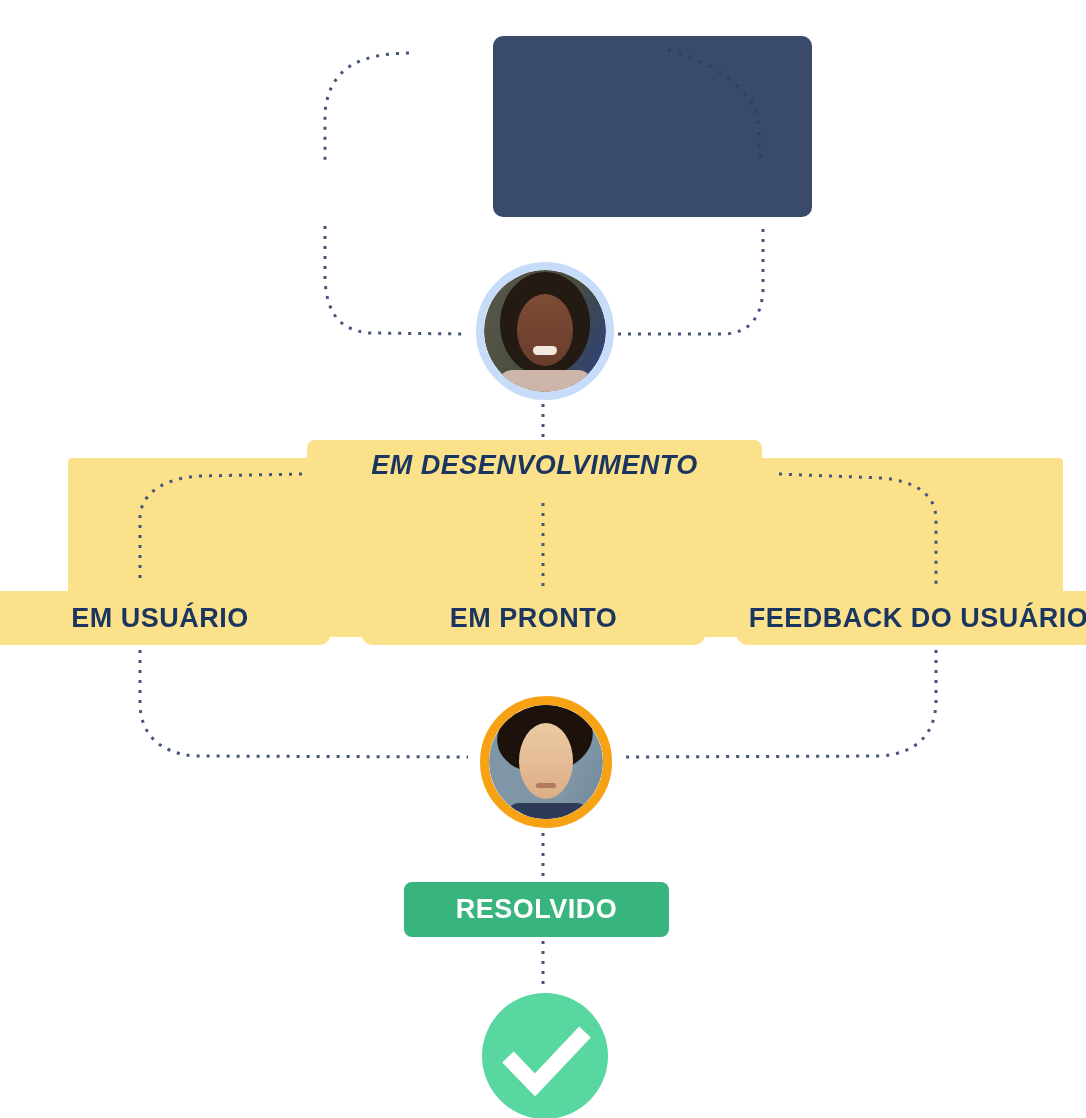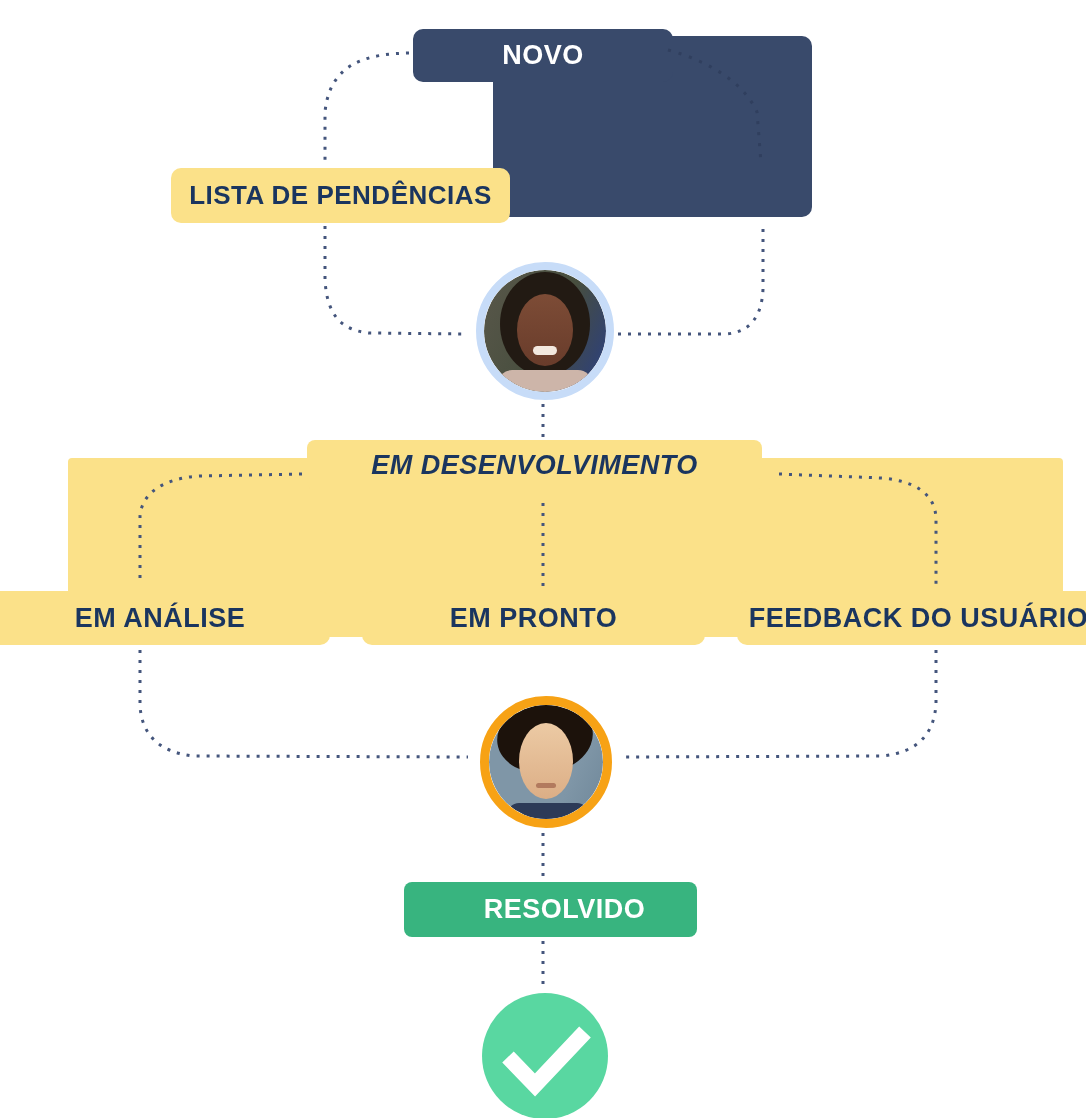--- a/index.html
+++ b/index.html
@@ -20,21 +20,21 @@
   #blob-rect{position:absolute;left:493px;top:36px;width:319px;height:181px;border-radius:10px;background:#394a6b;}
   #novo{left:413px;top:29px;width:260px;height:53px;border-radius:10px;z-index:2;}
   #pronto{left:620px;top:170px;width:263px;height:53px;border-radius:10px;z-index:2;}
   
   #lista{left:171px;top:168px;width:339px;height:55px;border-radius:10px;z-index:3;}
   #yellow-rect{position:absolute;left:68px;top:458px;width:995px;height:179px;border-radius:4px;background:#fbe189;}
   #emdes{left:307px;top:440px;width:455px;height:50px;border-radius:8px;z-index:2;font-style:italic;}
   #emanalise{left:-10px;top:591px;width:340px;height:54px;border-radius:10px;z-index:3;}
   #emtestes{left:362px;top:591px;width:343px;height:54px;border-radius:10px;z-index:3;}
   #feedback{left:737px;top:591px;width:363px;height:54px;border-radius:10px;z-index:3;}
-  #resolvido{left:404px;top:882px;width:265px;height:55px;border-radius:8px;z-index:2;padding-left:28px;}
+  #resolvido{left:404px;top:882px;width:265px;height:55px;border-radius:8px;z-index:2;}
   
   #connectors{position:absolute;left:0;top:0;z-index:4;pointer-events:none;}
   
   .avatar{position:absolute;border-radius:50%;overflow:hidden;z-index:6;}
   #avatar1{left:476px;top:262px;width:122px;height:122px;border:8px solid #c7dcf8;}
   #avatar2{left:480px;top:696px;width:114px;height:114px;border:9px solid #f7a215;}
   .photo{position:absolute;inset:0;border-radius:50%;overflow:hidden;}
   #photo1{background:linear-gradient(115deg,#59574a 0%,#474e3e 55%,#33436c 85%,#2e4a8f 100%);}
   #photo1 .hair{position:absolute;left:16px;top:2px;width:90px;height:104px;border-radius:50%;background:#221a13;}
   #photo1 .face{position:absolute;left:33px;top:24px;width:56px;height:72px;border-radius:50%;background:linear-gradient(#7d4c36,#693c2b);}
@@ -50,34 +50,28 @@
   #check-circle svg{position:absolute;left:0;top:0;}
   
   #white-patch{position:absolute;left:1024px;top:1024px;width:62px;height:94px;background:#ffffff;z-index:1;}
 </style>
 </head>
 <body>
 
 <div id="stage">
 
   <div id="blob-rect"></div>
-  <div id="novo" class="lozenge navy-bg white-text">
-    <span>NOVO</span>
-  </div>
 
-  <div id="lista" class="lozenge yellow-bg navy-text" style="font-size:26px;">
-    <span>LISTA DE PENDÊNCIAS</span>
-  </div>
 
   <div id="yellow-rect"></div>
   <div id="emdes" class="lozenge yellow-bg navy-text">
     <span>EM DESENVOLVIMENTO</span>
   </div>
   <div id="emanalise" class="lozenge yellow-bg navy-text">
-    <span>EM ANÁLISE</span>
+    <span>EM USUÁRIO</span>
   </div>
   <div id="emtestes" class="lozenge yellow-bg navy-text">
     <span>EM PRONTO</span>
   </div>
   <div id="feedback" class="lozenge yellow-bg navy-text">
     <span>FEEDBACK DO USUÁRIO</span>
   </div>
 
   <div id="resolvido" class="lozenge green-bg white-text">
     <span>RESOLVIDO</span>

